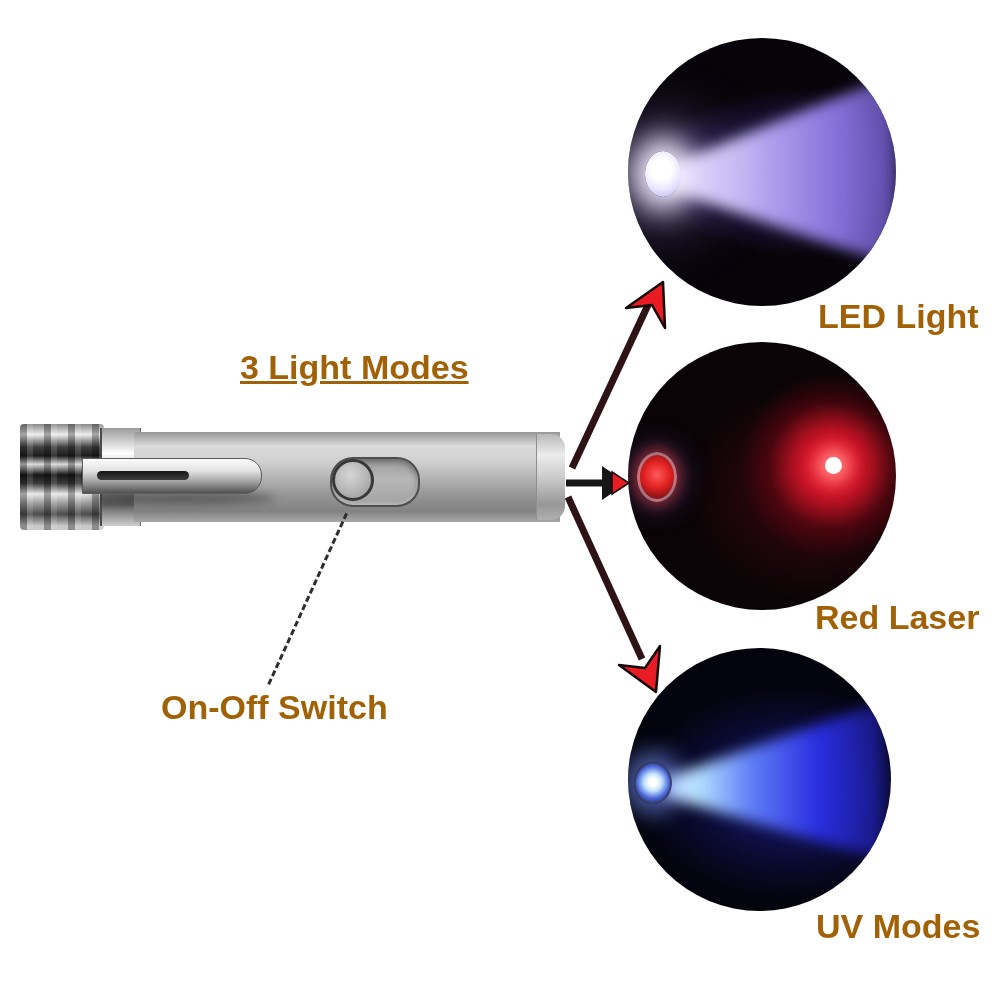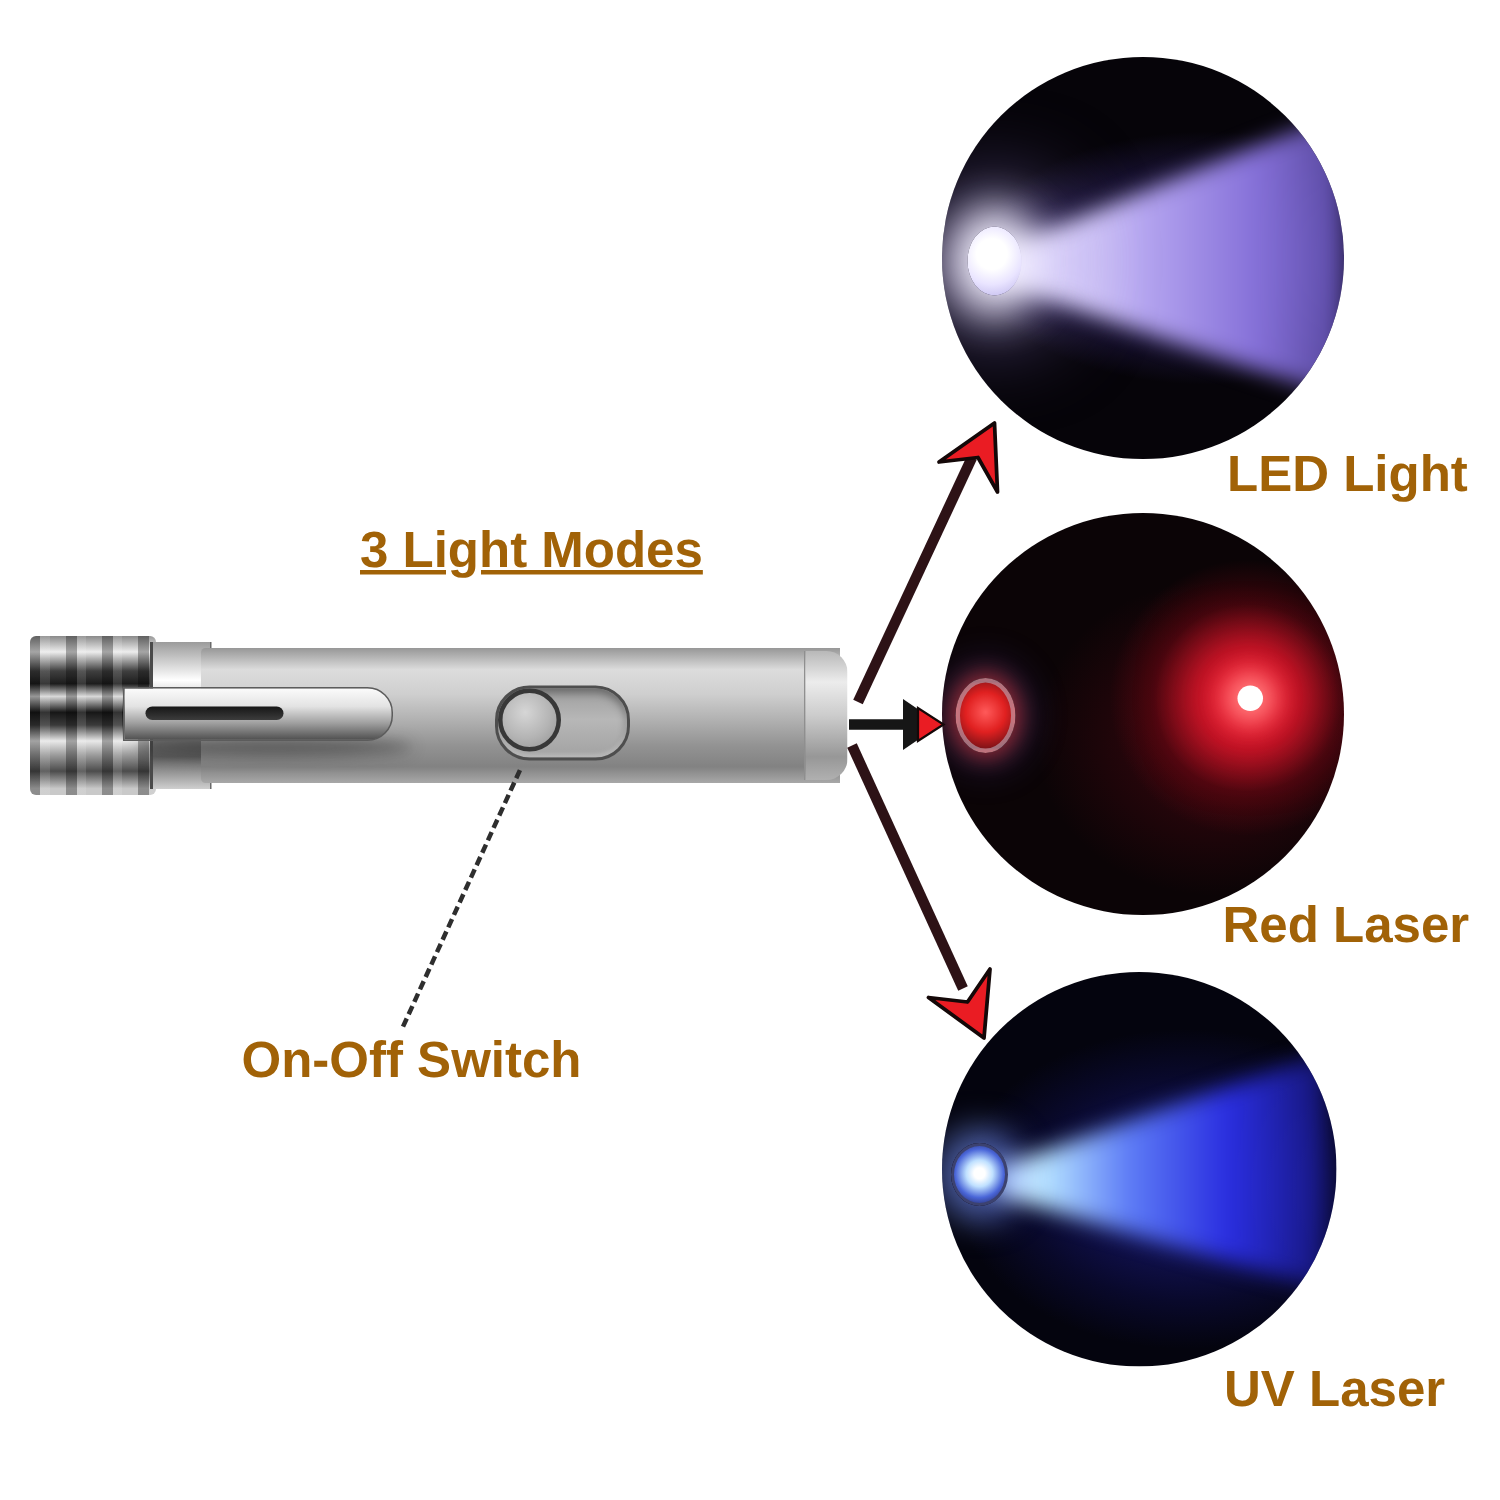--- a/index.html
+++ b/index.html
@@ -157,21 +157,21 @@
 
   <div id="photo-uv" class="photo">
     <div class="beam-wrap" id="uv-beam-wrap">
       <div class="uv-cone"></div>
     </div>
     <div class="uv-bulb"></div>
   </div>
 
   <div class="caption" style="left:818px;top:297px;">LED Light</div>
   <div class="caption" style="left:815px;top:598px;text-align:center;">Red Laser</div>
-  <div class="caption" style="left:816px;top:907px;">UV Laser</div>
+  <div class="caption" style="left:816px;top:907px;">UV Modes</div>
 
   <svg id="arrows" viewBox="0 0 1000 1000">
     <g>
       <line x1="572" y1="468" x2="648" y2="305" stroke-width="7" stroke="#2d1216"></line>
       <polygon points="663,282 665,328 652,305 626,308" stroke-width="2.5" stroke-linejoin="round" stroke="#140808" fill="#ea1c23"></polygon>
     </g>
     <g>
       <line x1="566" y1="483" x2="604" y2="483" stroke-width="7" stroke="#161616"></line>
       <polygon points="602,466 602,500 627,483" fill="#161616"></polygon>
       <polygon points="612,472 612,494 629,483" stroke-width="1.5" stroke="#140808" fill="#ea1c23"></polygon>

